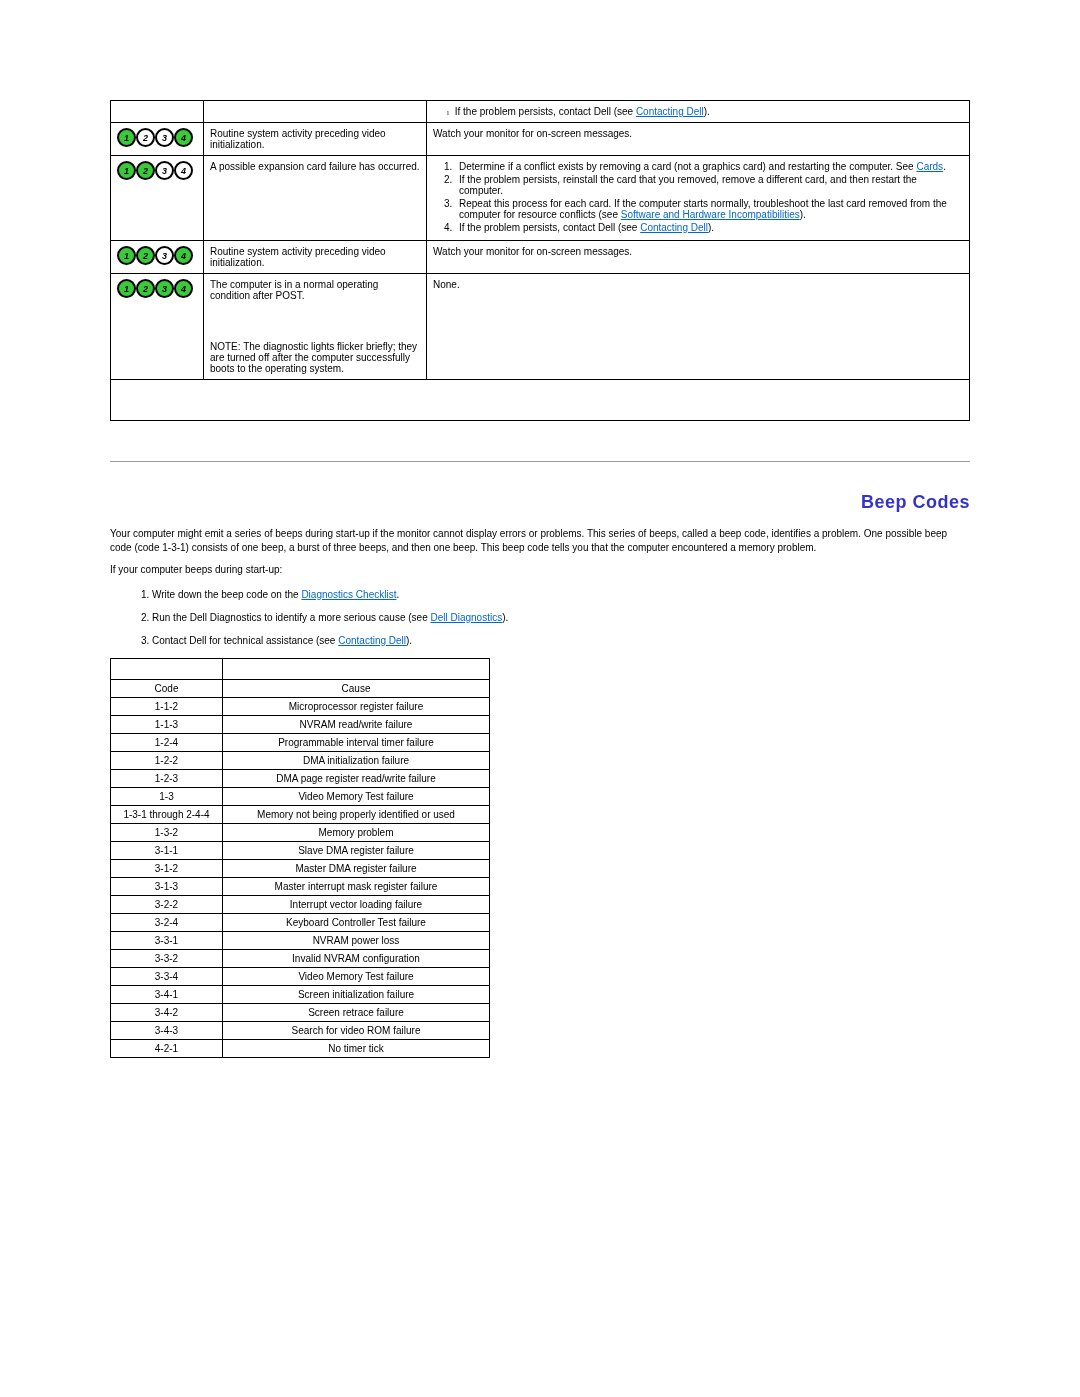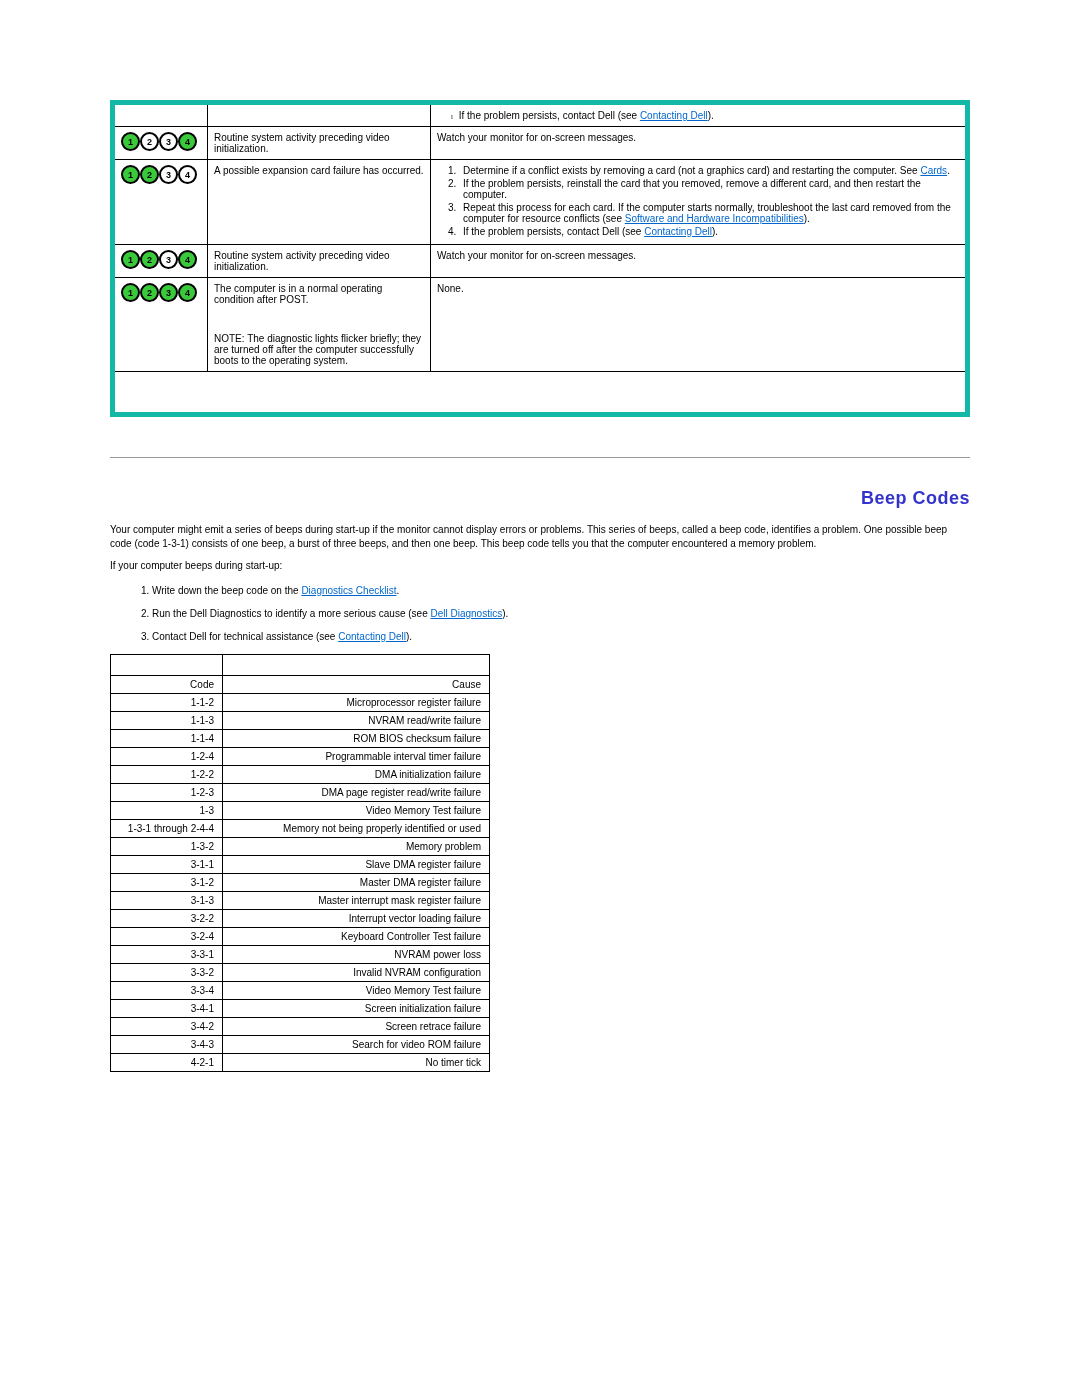--- a/index.html
+++ b/index.html
@@ -6,32 +6,33 @@
     font-family: Verdana, Arial, sans-serif;
     font-size: 10px;
     color: #000;
     margin: 0;
     padding: 0 110px 40px 110px;
     background: #fff;
   }
   table.diag {
     border-collapse: collapse;
     width: 100%;
-    border: 5px solid #14b8a6;
+    border: 1px solid #14b8a6;
     padding-left: 13px;
   }
   table.diag td {
     border: 1px solid #000;
     vertical-align: top;
     padding: 5px 6px;
     font-size: 10px;
   }
   td.lights {
     width: 80px;
     padding: 4px;
+    font-style: italic;
   }
   td.lights span {
     display: inline-flex;
     align-items: center;
     justify-content: center;
     width: 15px;
     height: 15px;
     border-radius: 50%;
     font-size: 9px;
     font-weight: bold;
@@ -98,21 +99,21 @@
   }
   table.beep {
     border-collapse: collapse;
     border: 1px solid #000;
     margin-top: 10px;
   }
   table.beep td, table.beep th {
     border: 1px solid #000;
     font-size: 10px;
     padding: 3px 8px;
-    text-align: right;
+    text-align: center;
     font-weight: normal;
   }
   table.beep td.code {
     width: 95px;
   }
   table.beep td.cause {
     width: 250px;
   }
   table.beep tr.headspace td {
     height: 14px;
@@ -151,21 +152,21 @@
           </ol>
         </td>
       </tr>
       <tr>
         <td class="lights"><span class="on">1</span><span class="on">2</span><span>3</span><span class="on">4</span></td>
         <td class="desc">Routine system activity preceding video initialization.</td>
         <td>Watch your monitor for on-screen messages.</td>
       </tr>
       <tr>
         <td class="lights"><span class="on">1</span><span class="on">2</span><span class="on">3</span><span class="on">4</span></td>
-        <td class="desc">The computer is in a normal operating condition after POST.<div style="margin-top: 28px;">NOTE: The diagnostic lights flicker briefly; they are turned off after the computer successfully boots to the operating system.</div></td>
+        <td class="desc">The computer is in a normal operating condition after POST.<div style="margin-top: 40px;">NOTE: The diagnostic lights flicker briefly; they are turned off after the computer successfully boots to the operating system.</div></td>
         <td>None.</td>
       </tr>
       <tr>
         <td colspan="3" style="height: 30px;"></td>
       </tr>
     </tbody>
 </table>
 
 <hr class="sep">
 
@@ -193,24 +194,20 @@
       </tr>
       <tr>
         <td class="code">1-1-2</td>
         <td class="cause">Microprocessor register failure</td>
       </tr>
       <tr>
         <td class="code">1-1-3</td>
         <td class="cause">NVRAM read/write failure</td>
       </tr>
       <tr>
-        <td class="code">1-1-4</td>
-        <td class="cause">ROM BIOS checksum failure</td>
-      </tr>
-      <tr>
         <td class="code">1-2-4</td>
         <td class="cause">Programmable interval timer failure</td>
       </tr>
       <tr>
         <td class="code">1-2-2</td>
         <td class="cause">DMA initialization failure</td>
       </tr>
       <tr>
         <td class="code">1-2-3</td>
         <td class="cause">DMA page register read/write failure</td>

